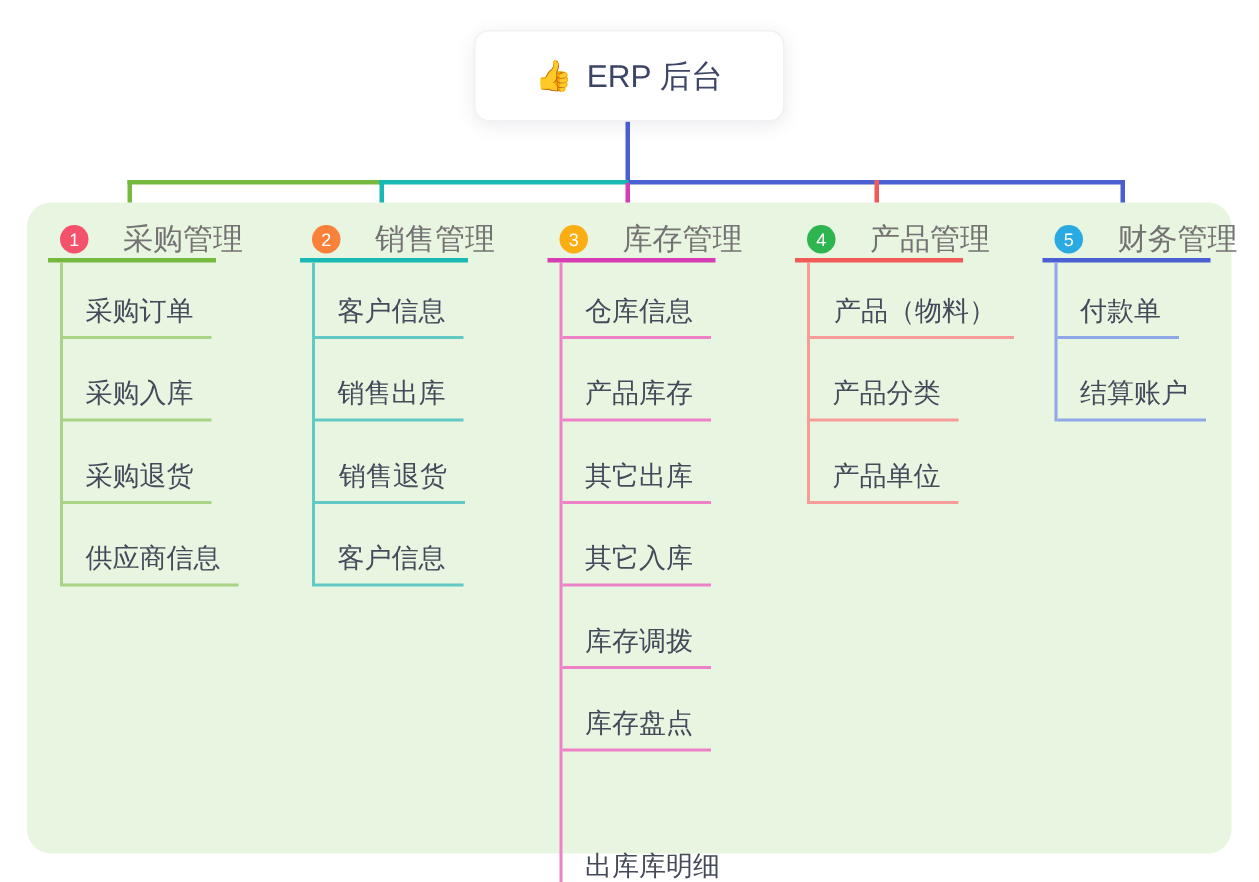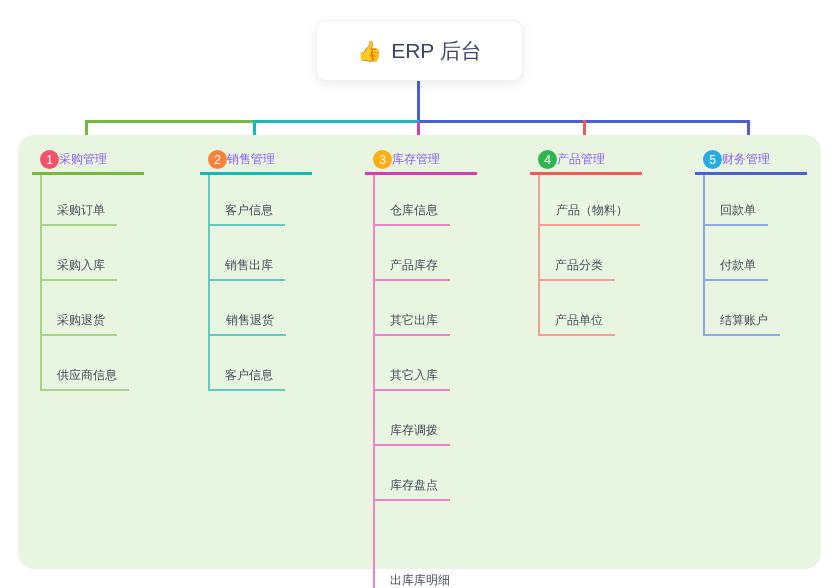--- a/index.html
+++ b/index.html
@@ -31,28 +31,28 @@
   .branch-label {
     display:flex; align-items:center; width:112px; height:28px;
     border-bottom:3px solid; padding-left:8px; cursor:pointer;
   }
   .badge {
     width:19px; height:19px; border-radius:50%; flex:0 0 19px;
     display:flex; align-items:center; justify-content:center;
     color:#ffffff; font-size:12px; line-height:1;
   }
   .branch-label .lbl {
-    margin-left:0; font-size:12px; color:#8b5cf6; white-space:nowrap;
+    margin-left:23px; font-size:20px; color:#737373; white-space:nowrap;
   }
   .children { margin-left:8px; border-left:2px solid; width:fit-content; }
   .item {
     width:fit-content; height:55px;
     display:flex; align-items:flex-end;
     padding:0 12px 5px 15px; border-bottom:2px solid;
-    font-size:12px; color:#454a5a; white-space:nowrap; cursor:pointer;
+    font-size:18px; color:#454a5a; white-space:nowrap; cursor:pointer;
   }
   .item:first-child { height:51px; }
 </style>
 </head>
 <body>
 
 <div id="stage">
 
   <div class="line" id="root-drop" style="left: 417px; top: 81px; width: 3px; height: 41px; background: rgb(74, 95, 209);"></div>
   <div class="line" id="seg-1" style="left: 85px; top: 120px; width: 170px; height: 3px; background: rgb(118, 185, 63);"></div>
@@ -121,19 +121,18 @@
           <div class="item" style="border-bottom-color: rgb(247, 156, 151);">产品分类</div>
           <div class="item" style="border-bottom-color: rgb(247, 156, 151);">产品单位</div>
         </div>
       </div>
       <div class="branch" style="left: 695px;">
         <div class="branch-label" style="border-bottom-color: rgb(74, 95, 209);">
           <span class="badge" style="background: rgb(41, 170, 227);">5</span>
           <span class="lbl">财务管理</span>
         </div>
         <div class="children" style="border-left-color: rgb(142, 167, 230);">
-          <div class="item" style="border-bottom-color: rgb(142, 167, 230);">回款单</div>
           <div class="item" style="border-bottom-color: rgb(142, 167, 230);">付款单</div>
           <div class="item" style="border-bottom-color: rgb(142, 167, 230);">结算账户</div>
         </div>
       </div>
     </div>
 </div>
 
 </body></html>

